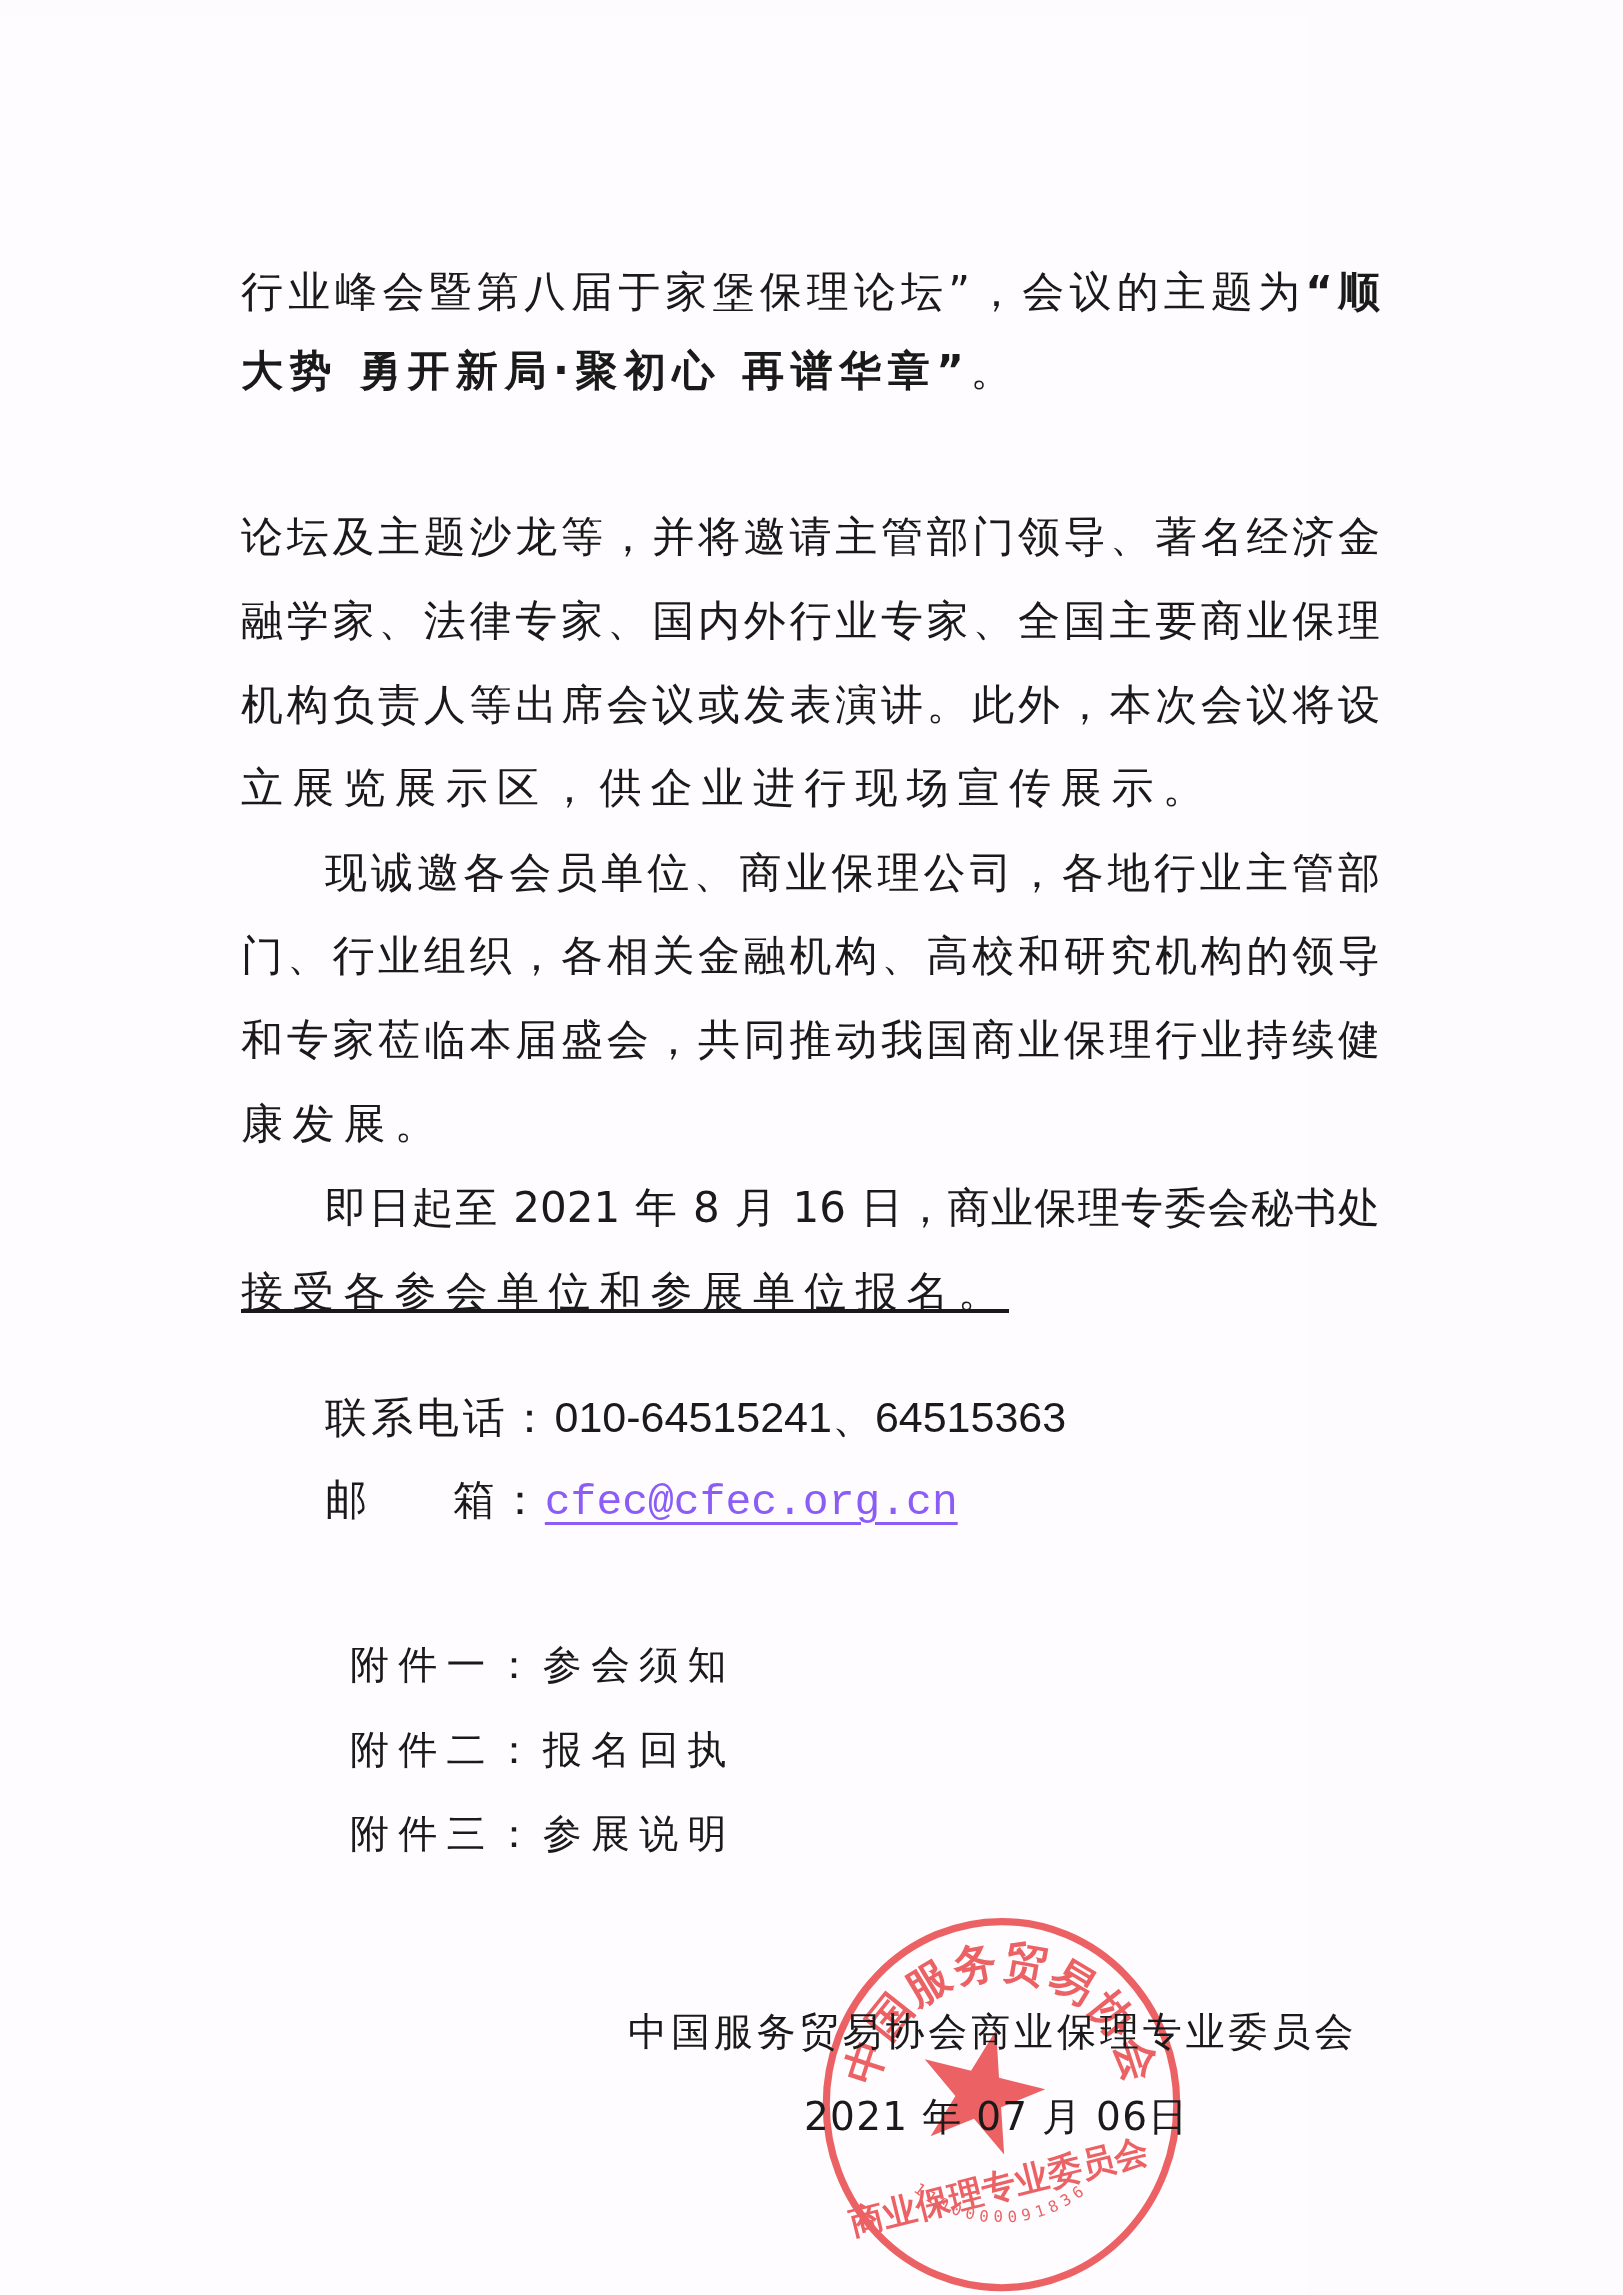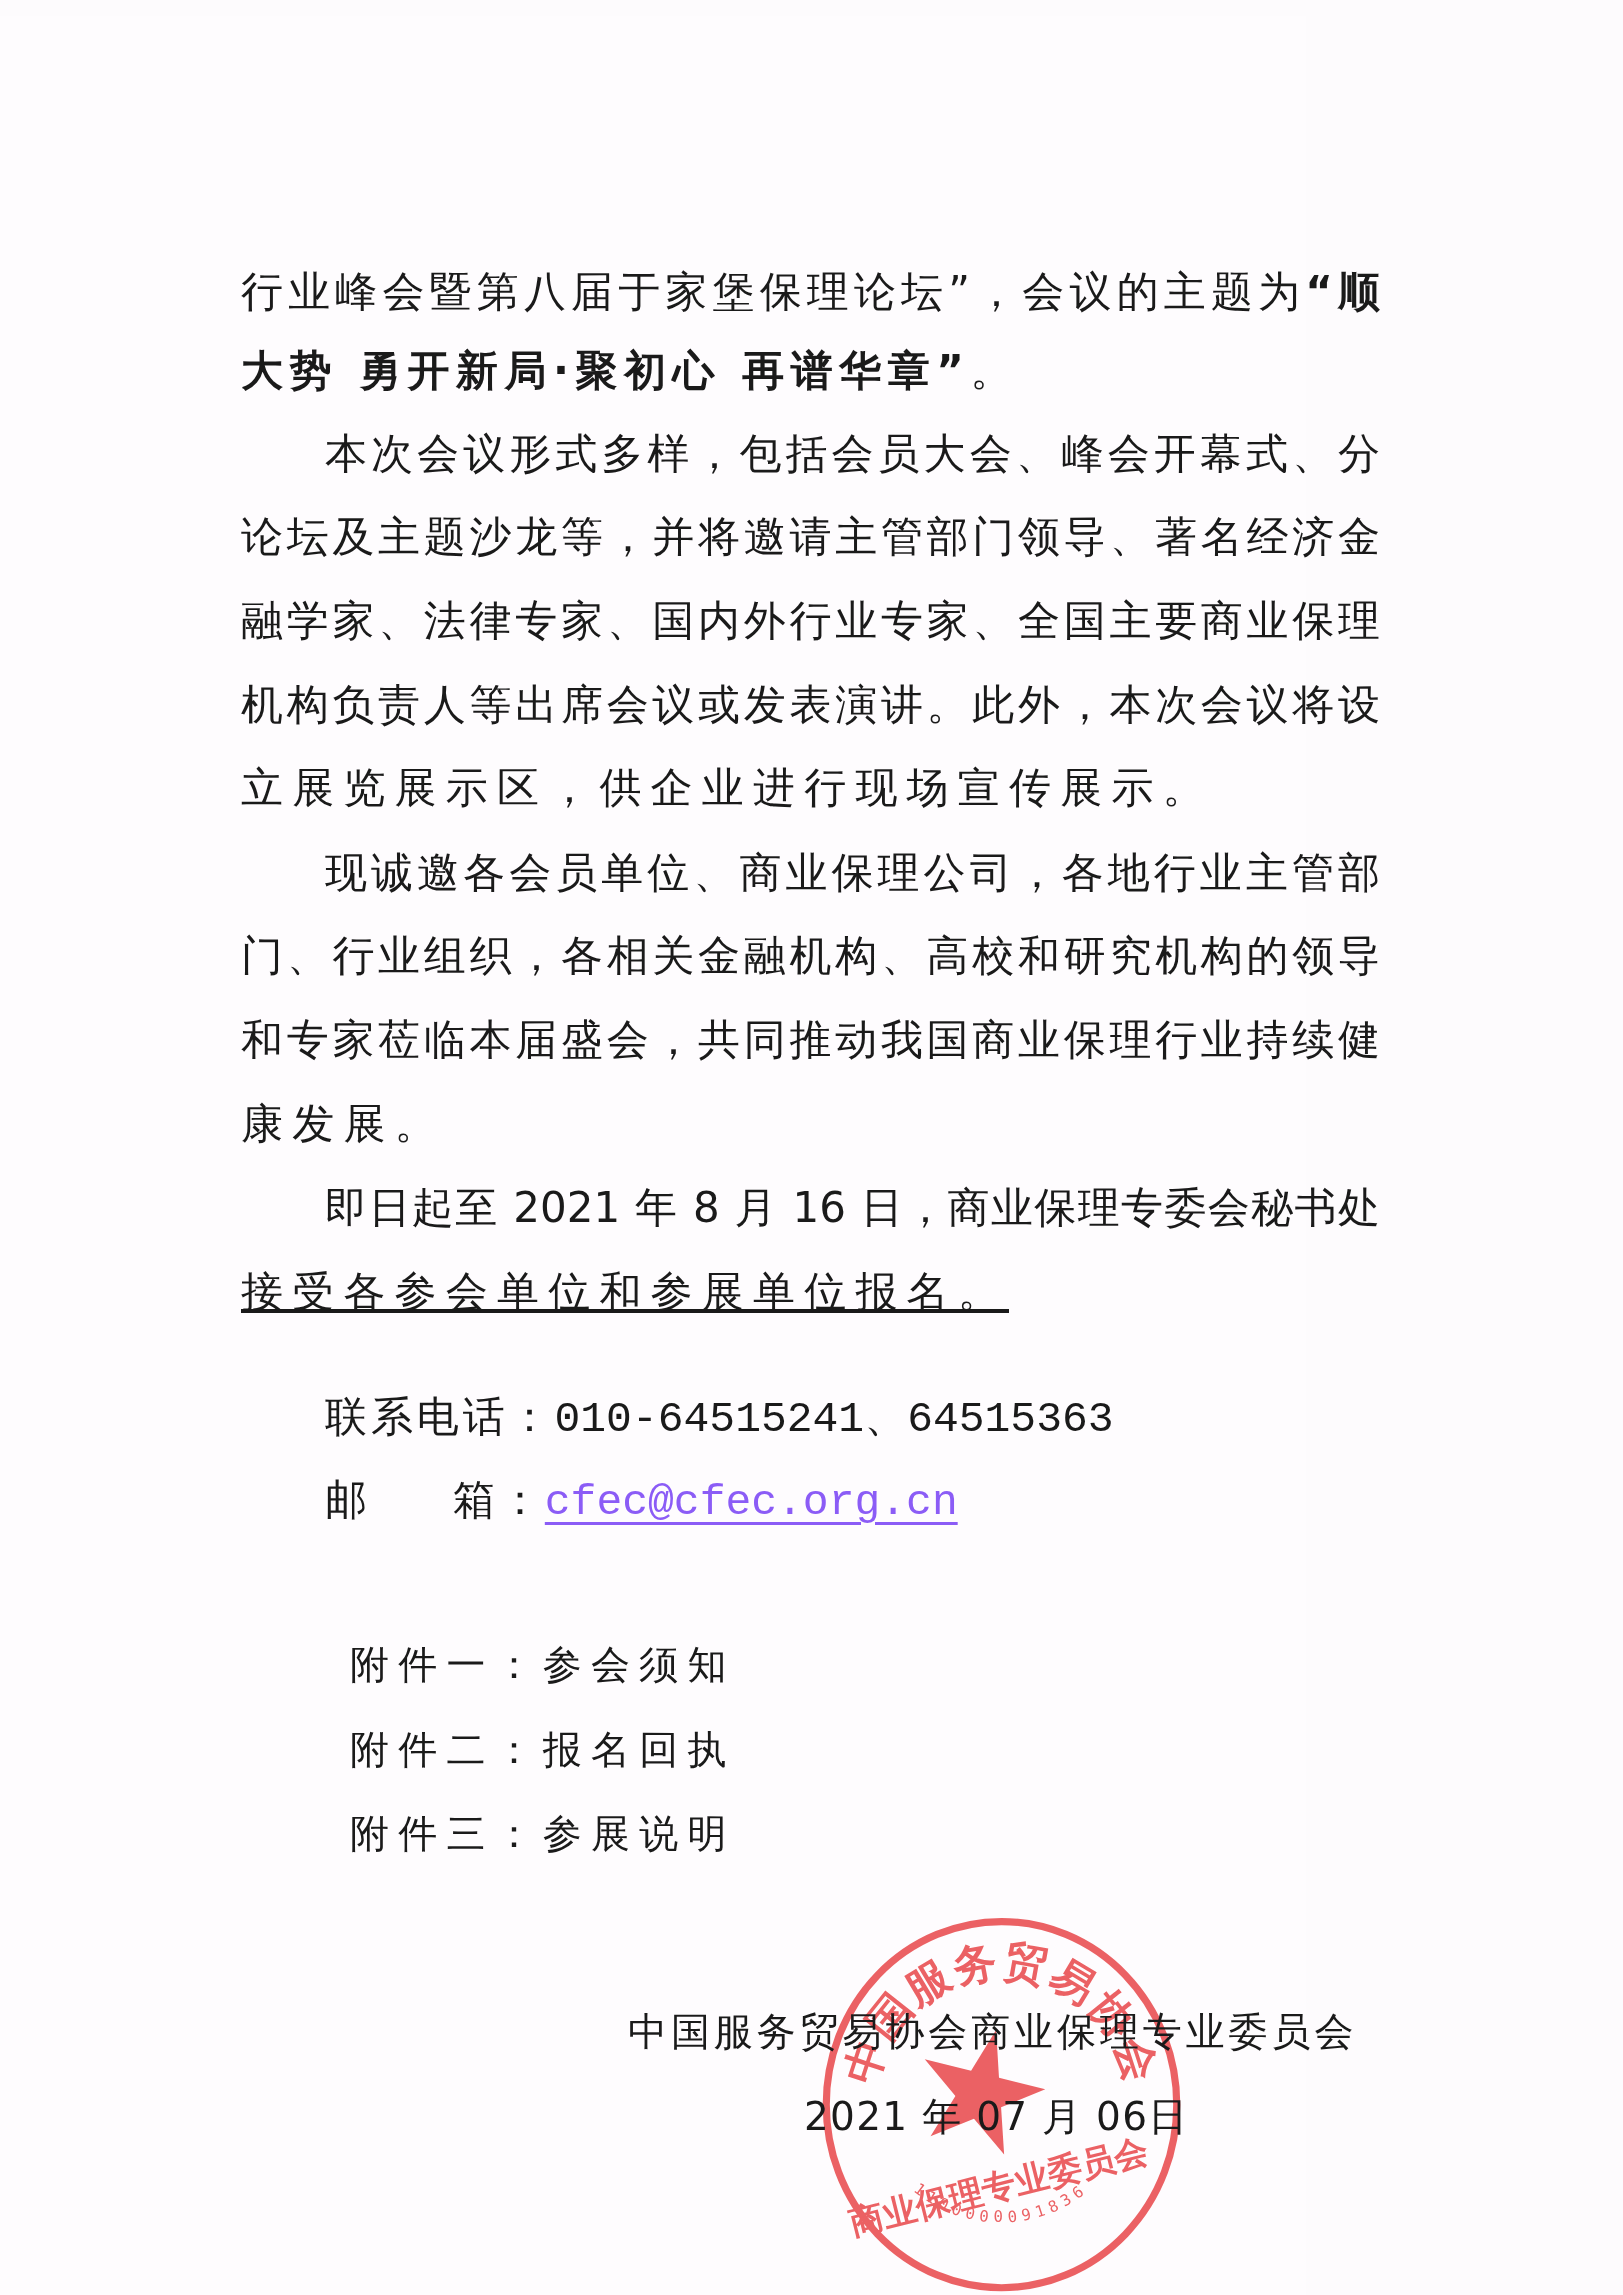--- a/index.html
+++ b/index.html
@@ -31,21 +31,21 @@
       letter-spacing: 9.2px;
     }
     .line.justify {
       text-align: justify;
       text-align-last: justify;
       letter-spacing: 0;
     }
     .indent { left: 325px; width: 1055px; }
     .bold { font-weight: bold; }
     .mono {
-      font-family: Liberation Mono, monospace;
+      font-family: Liberation Sans, sans-serif;
       letter-spacing: 0;
       font-size: 43px;
     }
     .contact-label { letter-spacing: 3.9px; }
     .email-link {
       color: #8b5cf6;
       text-decoration: underline;
       text-decoration-thickness: 2.6px;
       text-underline-offset: 7.9px;
       font-family: "Liberation Mono", "DejaVu Sans Mono", monospace;
@@ -80,21 +80,20 @@
     }
   </style>
 </head>
 <body>
 
 <div class="page">
 
   <div class="line justify" style="top:250px;"><span>行业峰会暨第八届于家堡保理论坛”，会议的主题为</span><span class="bold">“顺</span></div>
   <div class="line" style="top:329px; letter-spacing:6.5px;"><span class="bold">大势 勇开新局·聚初心 再谱华章”</span><span>。</span></div>
 
-  <div class="line justify indent" style="top:412px;">本次会议形式多样，包括会员大会、峰会开幕式、分</div>
   <div class="line justify" style="top:495px;">论坛及主题沙龙等，并将邀请主管部门领导、著名经济金</div>
   <div class="line justify" style="top:579px;">融学家、法律专家、国内外行业专家、全国主要商业保理</div>
   <div class="line justify" style="top:663px;">机构负责人等出席会议或发表演讲。此外，本次会议将设</div>
   <div class="line" style="top:746px;">立展览展示区，供企业进行现场宣传展示。</div>
 
   <div class="line justify indent" style="top:831px;">现诚邀各会员单位、商业保理公司，各地行业主管部</div>
   <div class="line justify" style="top:914px;">门、行业组织，各相关金融机构、高校和研究机构的领导</div>
   <div class="line justify" style="top:998px;">和专家莅临本届盛会，共同推动我国商业保理行业持续健</div>
   <div class="line" style="top:1082px;">康发展。</div>
 

